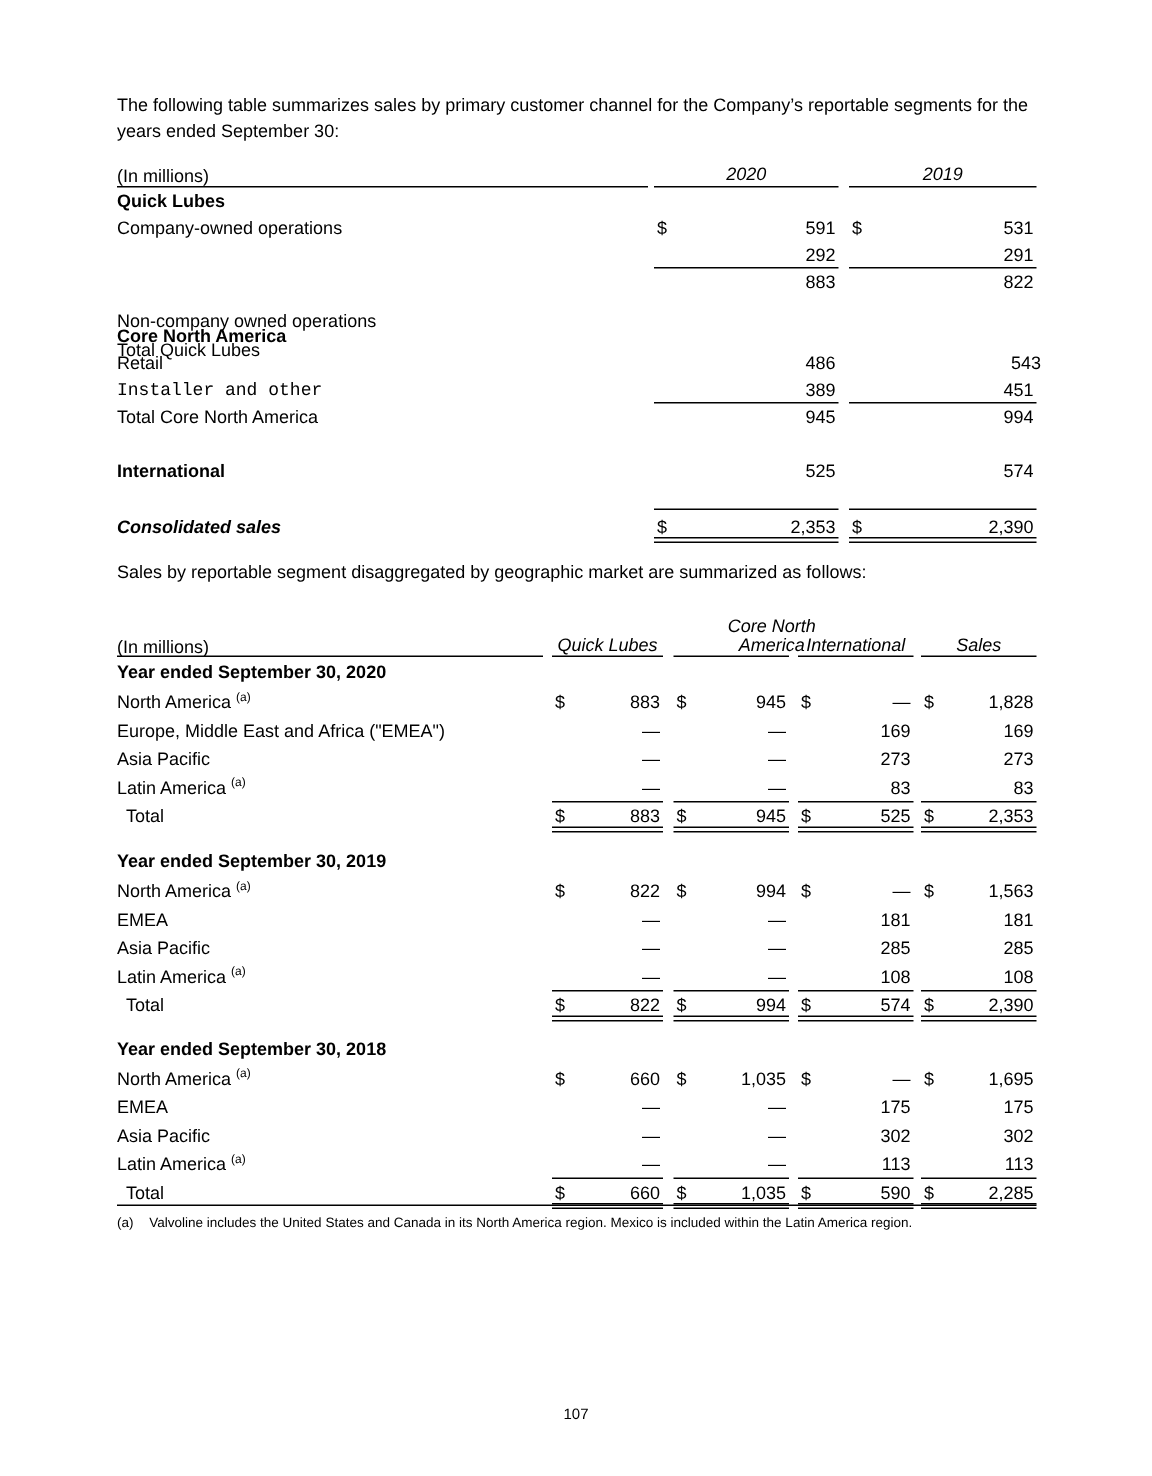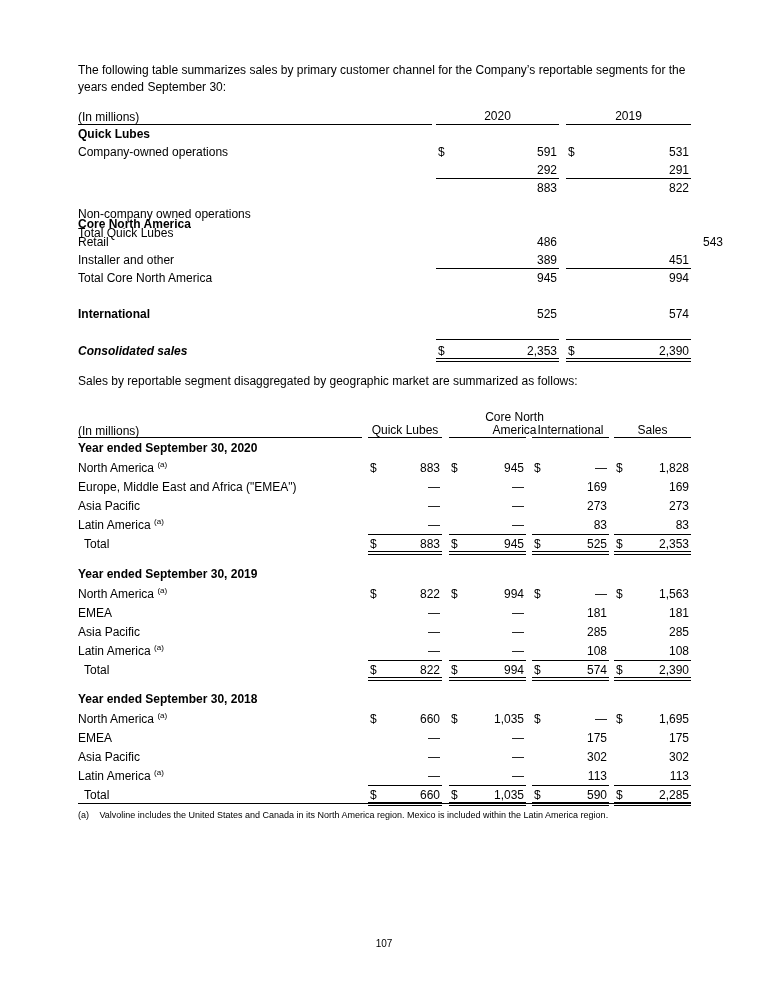--- a/index.html
+++ b/index.html
@@ -6,21 +6,21 @@
   body{width:768px;height:984px;position:relative;font-family:"Liberation Sans",sans-serif;color:#000;font-size:12px;}
   .p{position:absolute;left:78px;width:620px;line-height:17px;font-size:12px;}
   .row{position:absolute;left:78px;height:18px;line-height:18px;font-size:12px;white-space:nowrap;}
   .b{font-weight:bold;}
   .cell{position:absolute;height:18px;}
   .cell .dol{position:absolute;left:2px;}
   .cell .val{position:absolute;right:2px;}
   .line{position:absolute;height:0;border-top:1.5px solid #000;}
   .dline{position:absolute;height:2px;border-top:1.5px solid #000;border-bottom:1.5px solid #000;}
   sup{font-size:8px;vertical-align:top;position:relative;top:-3px;}
-  .hdr{position:absolute;text-align:center;font-size:12px;line-height:13px;}
+  .hdr{position:absolute;text-align:center;font-size:12px;line-height:13px;font-style:italic;}
   .foot{position:absolute;left:78px;top:810px;font-size:9px;}
   .pgnum{position:absolute;left:0;width:768px;top:938px;text-align:center;font-size:10px;}
 </style>
 </head>
 <body>
 
 <div class="p" style="top:62px;">The following table summarizes sales by primary customer channel for the Company’s reportable segments for the years ended September 30:</div>
 
 <div id="t1">
     <div class="row" style="top:108px;">(In millions)</div>
@@ -53,24 +53,24 @@
     <div class="cell" style="left:566px;width:125px;top:179px;line-height:18px;">
       <span class="val">822</span>
     </div>
     <div class="line" style="left:436px;width:123px;top:178px;"></div>
     <div class="line" style="left:566px;width:125px;top:178px;"></div>
     <div class="row b" style="top:215px;">Core North America</div>
     <div class="row" style="top:233px;">Retail</div>
     <div class="cell" style="left:436px;width:123px;top:233px;line-height:18px;">
       <span class="val">486</span>
     </div>
-    <div class="cell" style="left:600px;width:125px;top:233px;line-height:18px;text-decoration:underline;">
+    <div class="cell" style="left:571px;width:125px;top:233px;line-height:18px;text-decoration:underline;">
       <span class="val">543</span>
     </div>
-    <div class="row" style="top:251px;">Installer and other</div>
+    <div class="row" style="top:251px;font-family:Liberation Mono, monospace;">Installer and other</div>
     <div class="cell" style="left:436px;width:123px;top:251px;line-height:18px;">
       <span class="val">389</span>
     </div>
     <div class="cell" style="left:566px;width:125px;top:251px;line-height:18px;">
       <span class="val">451</span>
     </div>
     <div class="row" style="top:269px;">Total Core North America</div>
     <div class="cell" style="left:436px;width:123px;top:269px;line-height:18px;">
       <span class="val">945</span>
     </div>

